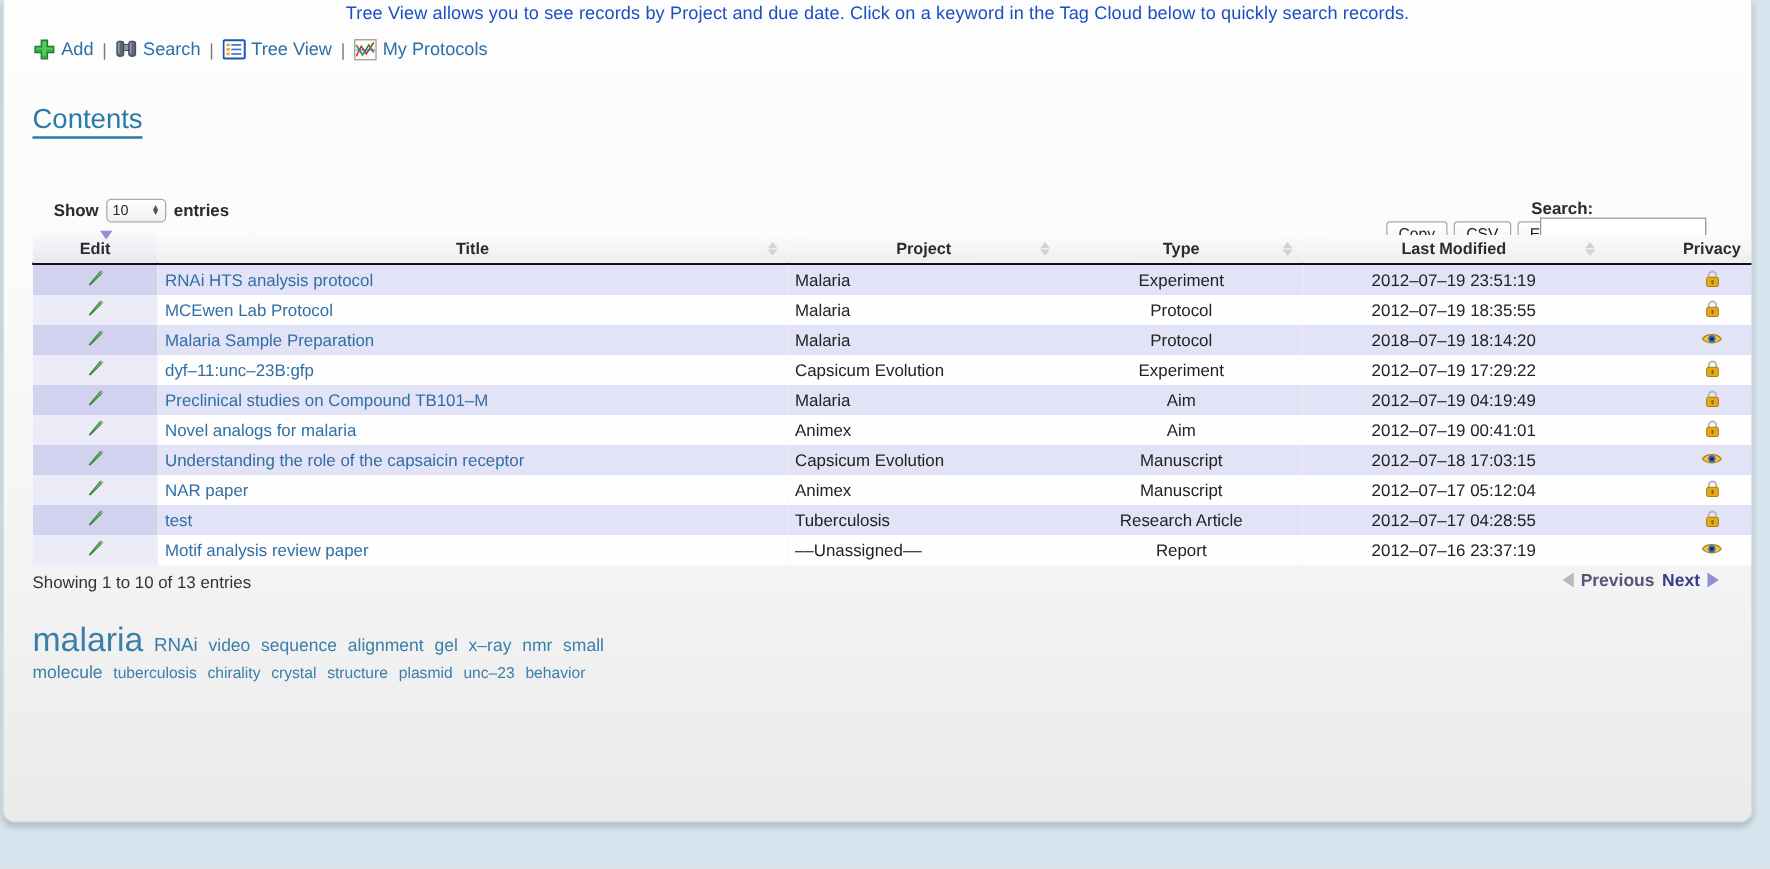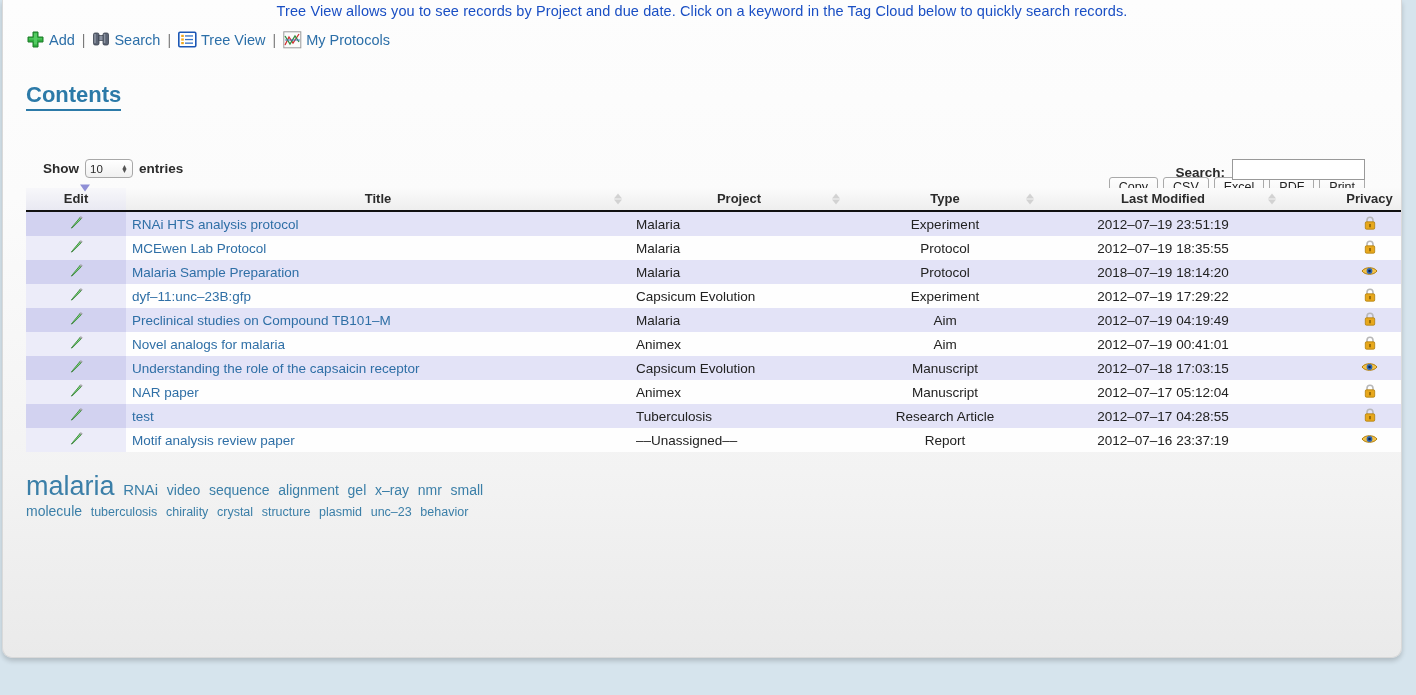--- a/index.html
+++ b/index.html
@@ -73,21 +73,21 @@
     margin: 0 7px;
     font-size: 14px;
   }
   .ico { display:inline-block; line-height:0; }
 
   
   #contents-heading {
     margin: 33px 0 0 23px;
     color: #2c7aa8;
     font-size: 22px;
-    font-weight: bold;
+    font-weight: normal;
     display: inline-block;
     border-bottom: 2px solid #2c7aa8;
     padding-bottom: 1px;
     cursor: pointer;
   }
 
   
   #table-area {
     margin: 0 20px 0 23px;
     position: relative;
@@ -150,21 +150,22 @@
     color: #555;
   }
   #search-control {
     position: absolute;
     right: 16px;
     top: 0;
     font-size: 13.5px;
     font-weight: bold;
     color: #2b2b2b;
     display: flex;
-    align-items: flex-end;
+    align-items: flex-start;
+    flex-direction: column;
   }
   #search-input {
     margin-left: 7px;
     width: 125px;
     height: 17px;
     border: 1px solid #999;
     background: #fff;
     font-family: "Liberation Sans", sans-serif;
     font-size: 12px;
     padding: 1px 3px;
@@ -617,18 +618,27 @@
             <td class="col-modified">2012–07–16 23:37:19</td>
             <td class="col-privacy"><span><svg width="17" height="12" viewBox="0 0 17 12">
                   <path d="M1 6 C4 1.6 13 1.6 16 6 C13 10.4 4 10.4 1 6 Z" fill="#f2c14a" stroke="#b07e0c" stroke-width="1"></path>
                   <circle cx="8.5" cy="6" r="2.9" fill="#2f66b5"></circle>
                   <circle cx="8.5" cy="6" r="1.3" fill="#0e2340"></circle>
                 </svg></span></td>
           </tr>
         </tbody>
     </table>
 
+    <div id="table-footer">
+      <div id="table-info">Showing 1 to 10 of 13 entries</div>
+      <div id="paginate">
+        <span class="tri-left-off"></span>
+        <span class="pg-label disabled">Previous</span>
+        <span class="pg-label">Next</span>
+        <span class="tri-right-on"></span>
+      </div>
+    </div>
 
   </div>
 
   <div id="tagcloud"><a class="tag" style="font-size: 27px;">malaria</a> <a class="tag" style="font-size: 15px;">RNAi</a> <a class="tag" style="font-size: 14px;">video</a> <a class="tag" style="font-size: 14px;">sequence</a> <a class="tag" style="font-size: 14px;">alignment</a> <a class="tag" style="font-size: 14px;">gel</a> <a class="tag" style="font-size: 14px;">x–ray</a> <a class="tag" style="font-size: 14px;">nmr</a> <a class="tag" style="font-size: 14px;">small</a> <a class="tag" style="font-size: 14px;">molecule</a> <a class="tag" style="font-size: 12.5px;">tuberculosis</a> <a class="tag" style="font-size: 12.5px;">chirality</a> <a class="tag" style="font-size: 12.5px;">crystal</a> <a class="tag" style="font-size: 12.5px;">structure</a> <a class="tag" style="font-size: 12.5px;">plasmid</a> <a class="tag" style="font-size: 12.5px;">unc–23</a> <a class="tag" style="font-size: 12.5px;">behavior</a>      </div>
 
 </div>
 
 </body></html>

